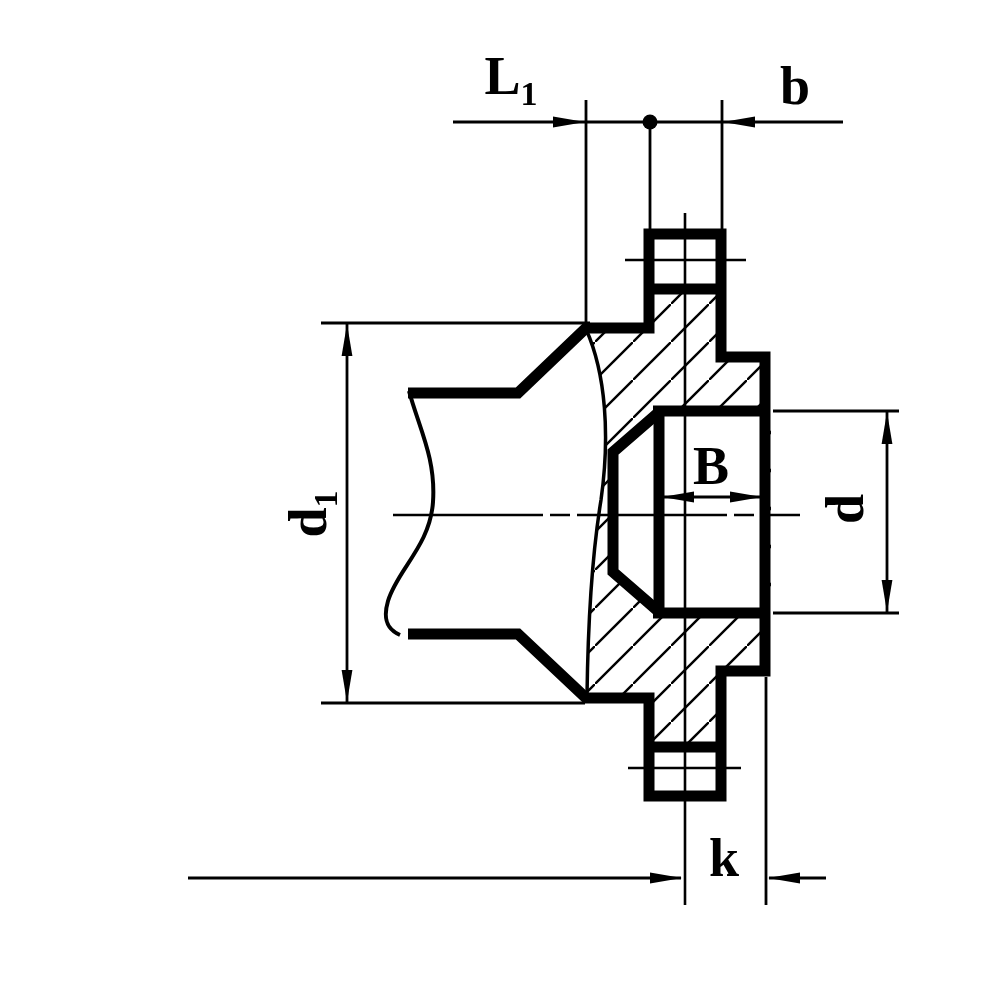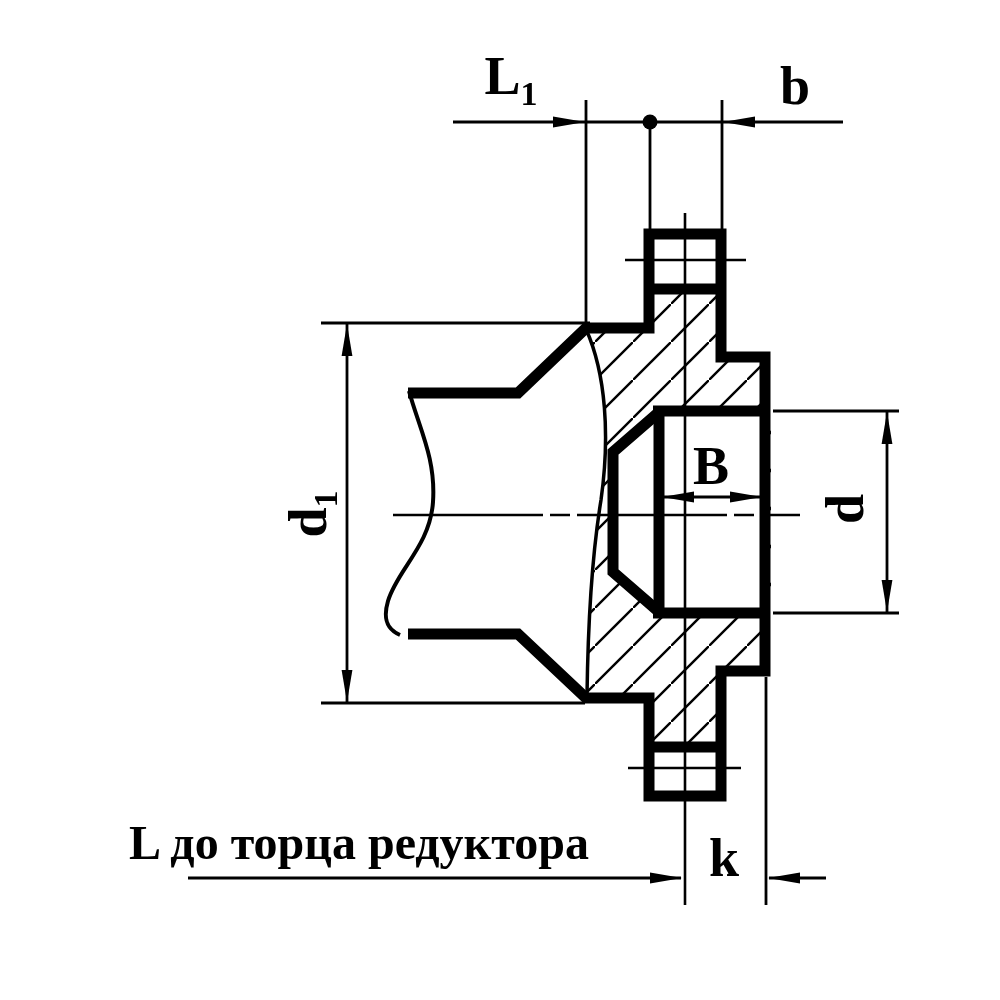--- a/index.html
+++ b/index.html
@@ -132,15 +132,14 @@
   <div class="lbl" style="left:770px; top:86px;">b</div>
 
   <div class="lbl" style="left:686px; top:466px;">B</div>
 
   <div class="lbl rot" style="left:820px; top:509px;">d</div>
 
   <div class="lbl rot" style="left:287px; top:514px;"><span>d</span><sub>1</sub></div>
 
   <div class="lbl" style="left:699px; top:858px;">k</div>
 
-  <div class="lbl note" style="left:104px; top:843px;">L до торца редуктора</div>
 
 </div>
 
 </body></html>

